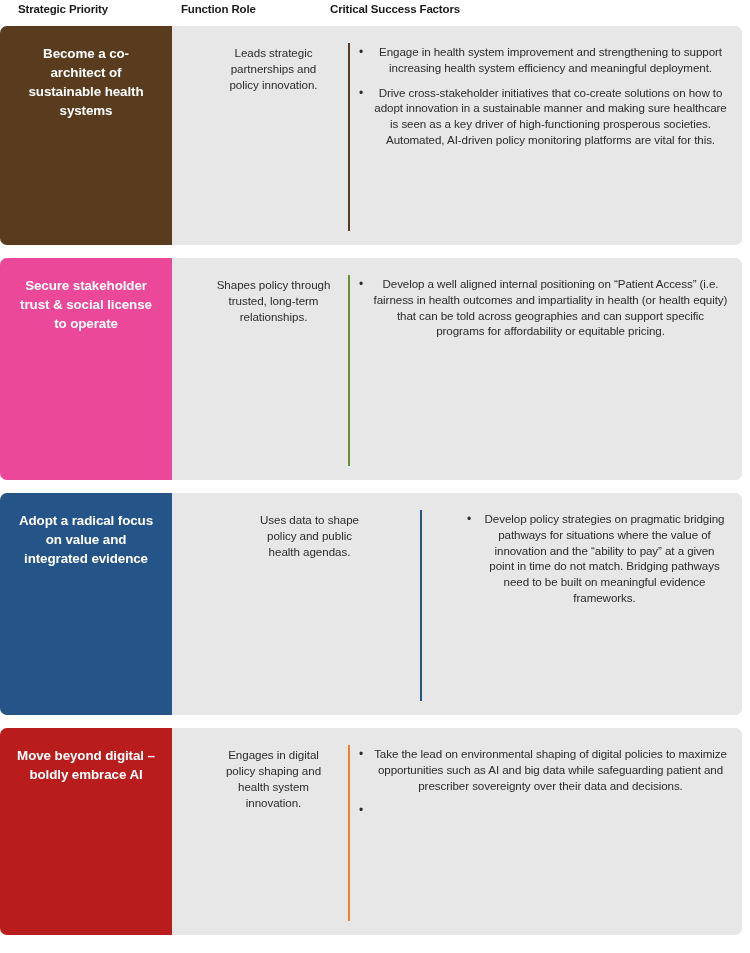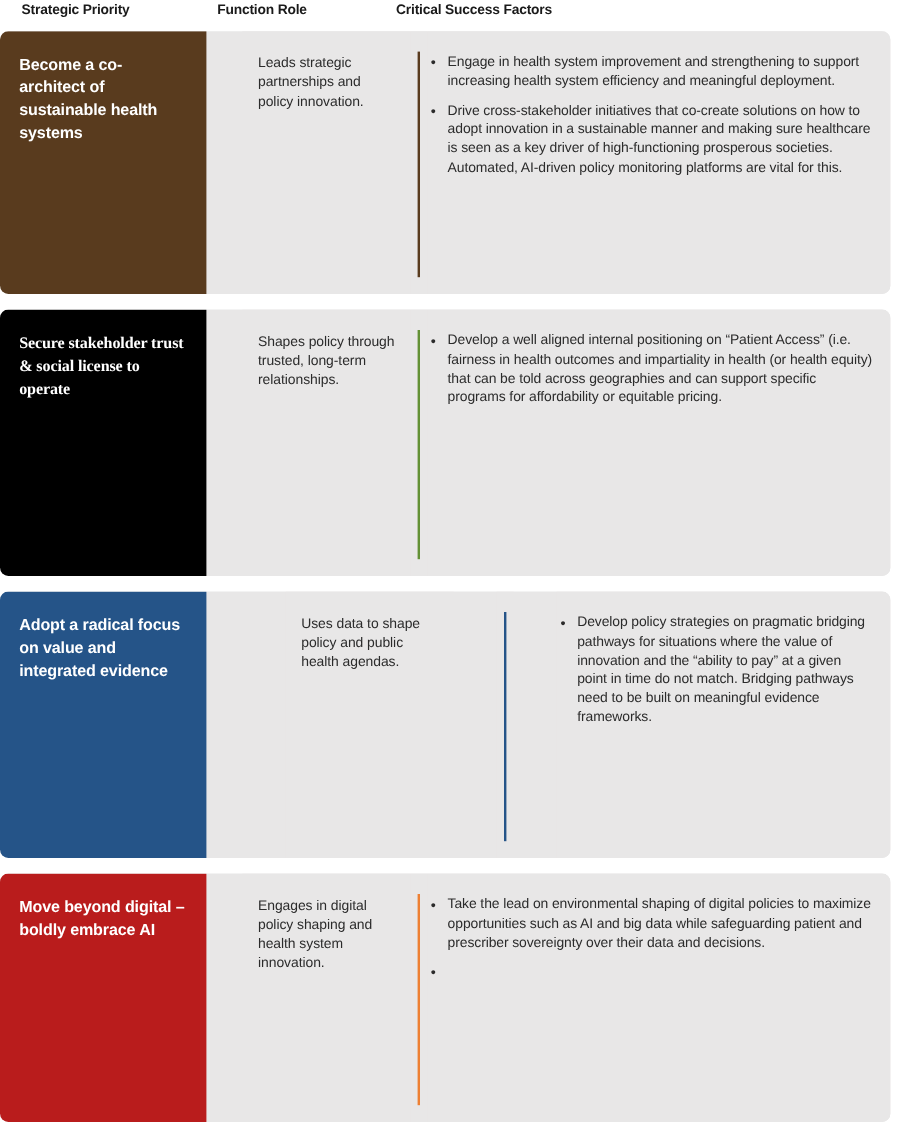--- a/index.html
+++ b/index.html
@@ -45,20 +45,21 @@
     padding: 0 8px 0 0;
   }
   .row {
     position: relative;
     display: flex;
     margin-bottom: 13px;
     border-radius: 7px;
     overflow: hidden;
     background: #e8e7e7;
     width: 742px;
+    text-align: center;
   }
 
   .col-priority {
     flex: 0 0 172px;
     box-sizing: border-box;
     padding: 18px 16px 16px 16px;
   }
   .priority-title {
     color: #ffffff;
     font-size: 13.4px;
@@ -153,21 +154,21 @@
           <div class="divider-line" style="background: rgb(89, 59, 30);"></div>
         </div>
         <div class="col-factors">
           <ul class="factors-list">
             <li class="factor-item"><span class="factor-bullet">•</span><span>Engage in health system improvement and strengthening to support increasing health system efficiency and meaningful deployment.</span></li>
             <li class="factor-item"><span class="factor-bullet">•</span><span>Drive cross-stakeholder initiatives that co-create solutions on how to adopt innovation in a sustainable manner and making sure healthcare is seen as a key driver of high-functioning prosperous societies. Automated, AI-driven policy monitoring platforms are vital for this.</span></li>
           </ul>
         </div>
       </div>
       <div class="row row-1">
-        <div class="col-priority" style="background: #000000; font-family: Liberation Serif, serif;">
+        <div class="col-priority" style="background: #ec4899;">
           <div class="priority-title">Secure stakeholder trust &amp; social license to operate</div>
         </div>
         <div class="col-role">
           <div class="role-text">Shapes policy through trusted, long-term relationships.</div>
         </div>
         <div class="col-divider">
           <div class="divider-line" style="background: rgb(99, 145, 53);"></div>
         </div>
         <div class="col-factors">
           <ul class="factors-list">

